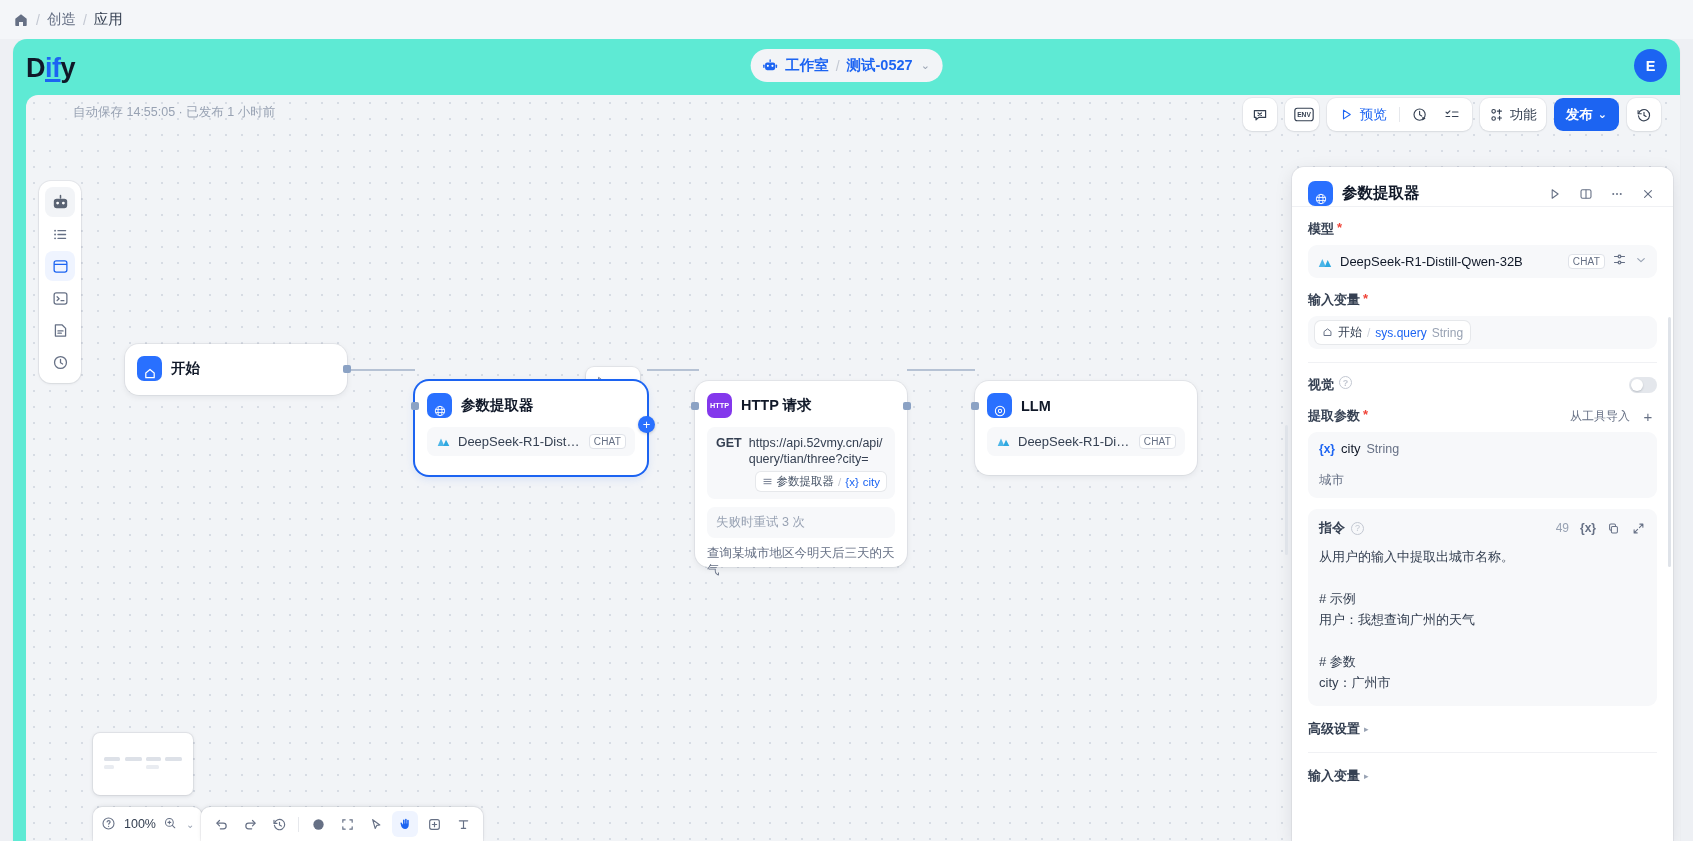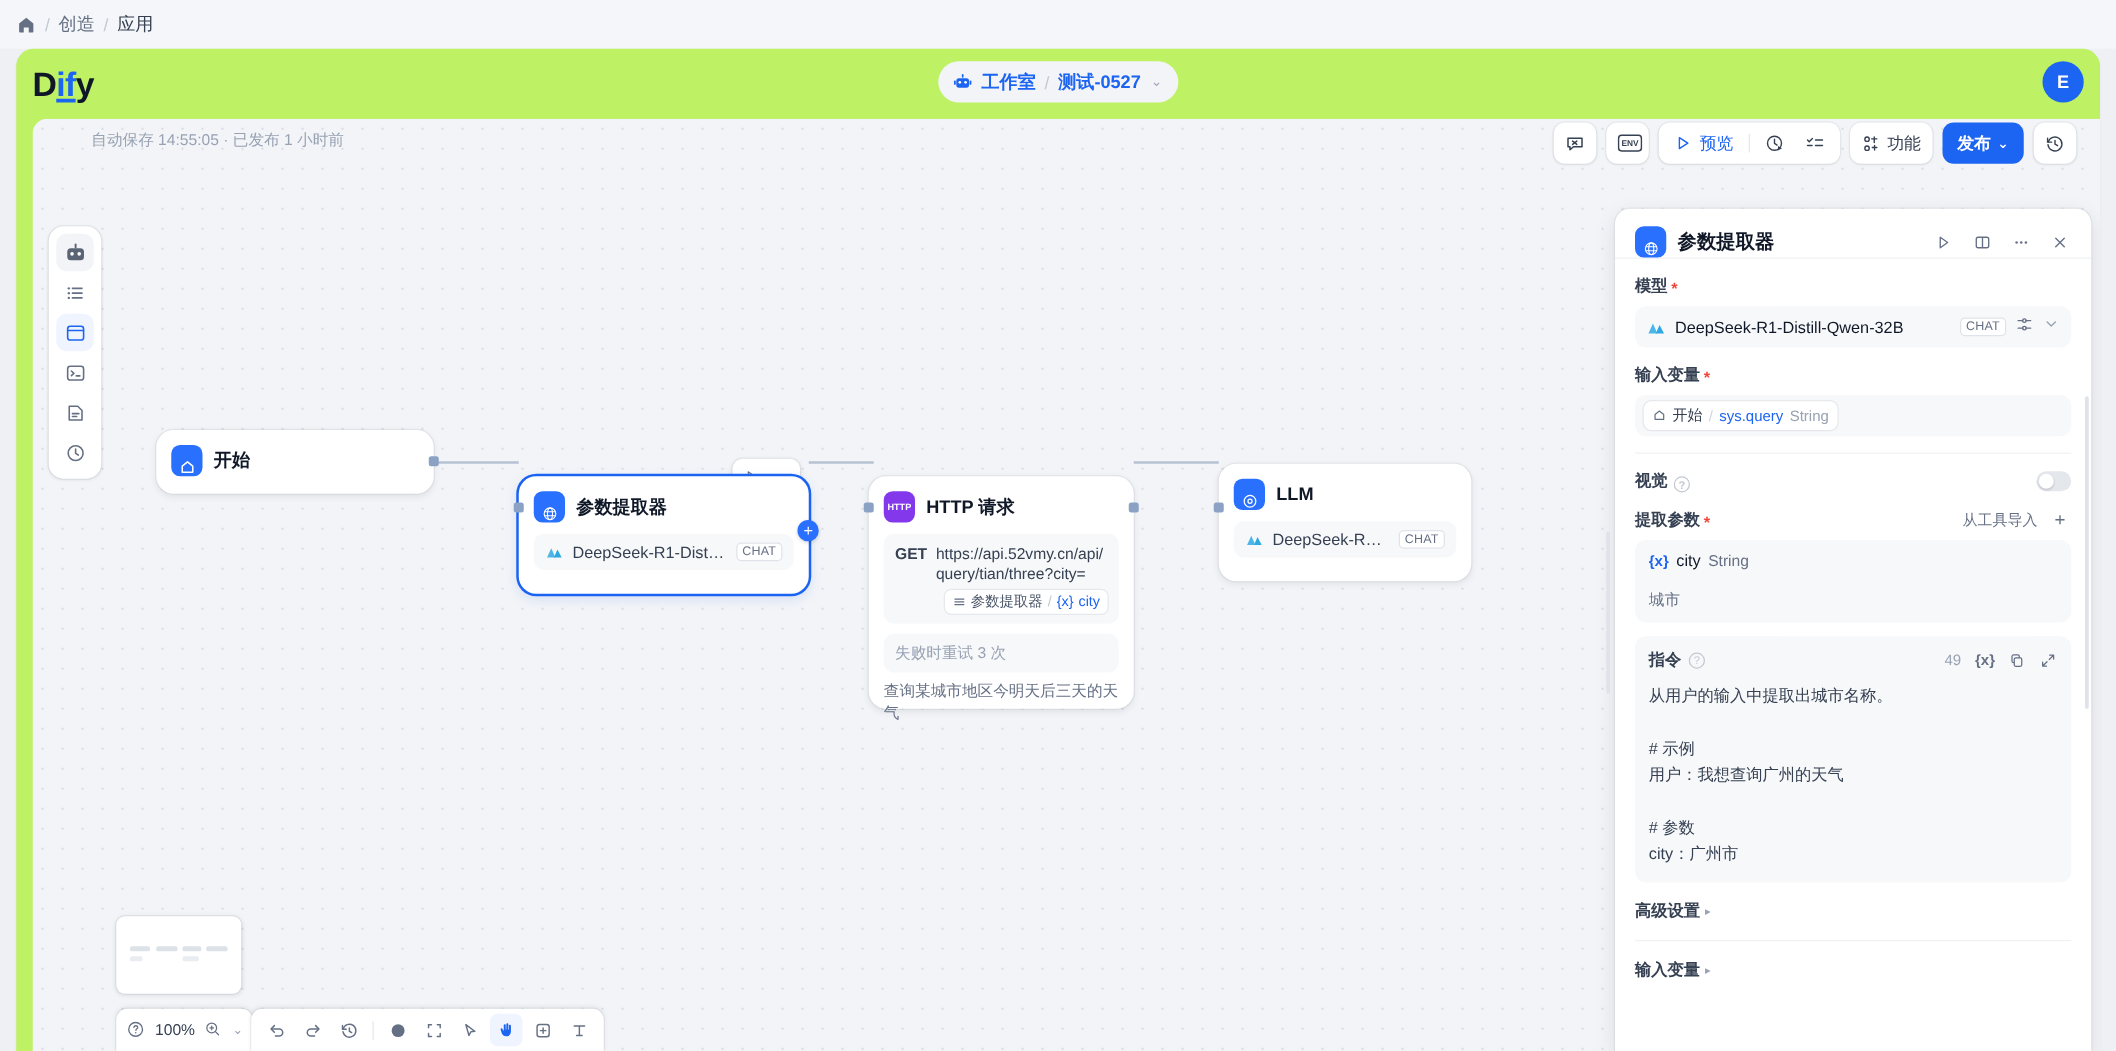--- a/index.html
+++ b/index.html
@@ -17,21 +17,21 @@
     padding-left: 13px; gap: 7px;
   }
   .crumb { font-size: 14.5px; color: #667085; }
   .crumb.sep { color: #c3c8d2; font-size: 14px; }
   .crumb.cur { color: #354052; }
   .home-ico { width: 16px; height: 16px; display:inline-block; color:#667085; }
 
   
   .window {
     position: absolute; left: 13px; top: 39px; width: 1667px; height: 802px;
-    background: #bef264; border-radius: 14px 14px 0 0;
+    background: #5eead4; border-radius: 14px 14px 0 0;
     box-shadow: 0 1px 2px rgba(16,24,40,.06);
     overflow: hidden;
   }
 
   
   .winhdr { position: relative; height: 56px; }
   .logo {
     position: absolute; left: 13px; top: 14px;
     font-size: 27px; font-weight: 700; letter-spacing: -.5px; color: #101828;
   }
@@ -177,21 +177,21 @@
     box-shadow: 0 5px 18px rgba(16,24,40,.10), 0 0 0 1px rgba(16,24,40,.05);
     overflow: hidden;
   }
   .phdr { display: flex; align-items: center; gap: 9px; padding: 14px 14px 0 16px; }
   .ptitle { font-size: 15.5px; font-weight: 600; color: #101828; flex: 1; }
   .phdr .pi { width: 22px; height: 22px; display: flex; align-items: center; justify-content: center; border-radius: 5px; cursor: pointer; color: #667085; }
   .pdesc { padding: 9px 16px 13px 16px; font-size: 12.5px; color: #b4bbc7; }
   .pdiv { height: 1px; background: #f0f1f4; margin: 0 0 0 0; }
 
   .sect { padding: 13px 16px 0 16px; }
-  .slabel { font-size: 13px; font-weight: 600; color: #354052; display: flex; align-items: flex-end; gap: 3px; }
+  .slabel { font-size: 13px; font-weight: 600; color: #354052; display: flex; align-items: flex-start; gap: 3px; }
   .req { color: #f04438; font-size: 13px; }
   .qm { width: 13px; height: 13px; border-radius: 50%; border: 1.2px solid #c3c8d2; color: #c3c8d2;
        font-size: 9px; display: inline-flex; align-items: center; justify-content: center; margin-left: 2px; }
 
   .field {
     margin-top: 7px; background: #f7f8fa; border-radius: 9px; height: 33px;
     display: flex; align-items: center; gap: 7px; padding: 0 9px; cursor: pointer;
   }
   .field .fname { font-size: 13px; color: #101828; flex: 1; white-space: nowrap; overflow: hidden; text-overflow: ellipsis; }
 
@@ -486,21 +486,21 @@
               <span class="vv">city</span>
             </span>
           </div>
         </div>
         <div class="retrybox">失败时重试 3 次</div>
         <div class="ndesc">查询某城市地区今明天后三天的天气</div>
       </div>
       <div class="port" style="left:665px; top:307px;"></div>
       <div class="port" style="left:877px; top:307px;"></div>
 
-      <div class="node" style="left:949px; top:276px; width:202px; height:94px;">
+      <div class="node" style="left:949px; top:286px; width:222px; height:94px;">
         <div class="nhdr">
           <div class="nico blue">
             <svg viewBox="0 0 18 18" width="14" height="14" fill="none" stroke="#fff" stroke-width="1.3">
                 <circle cx="9" cy="9" r="6"></circle>
                 <circle cx="9" cy="9" r="2.1"></circle>
               </svg>
           </div>
           <span class="ntitle">LLM</span>
         </div>
         <div class="modelbox">

